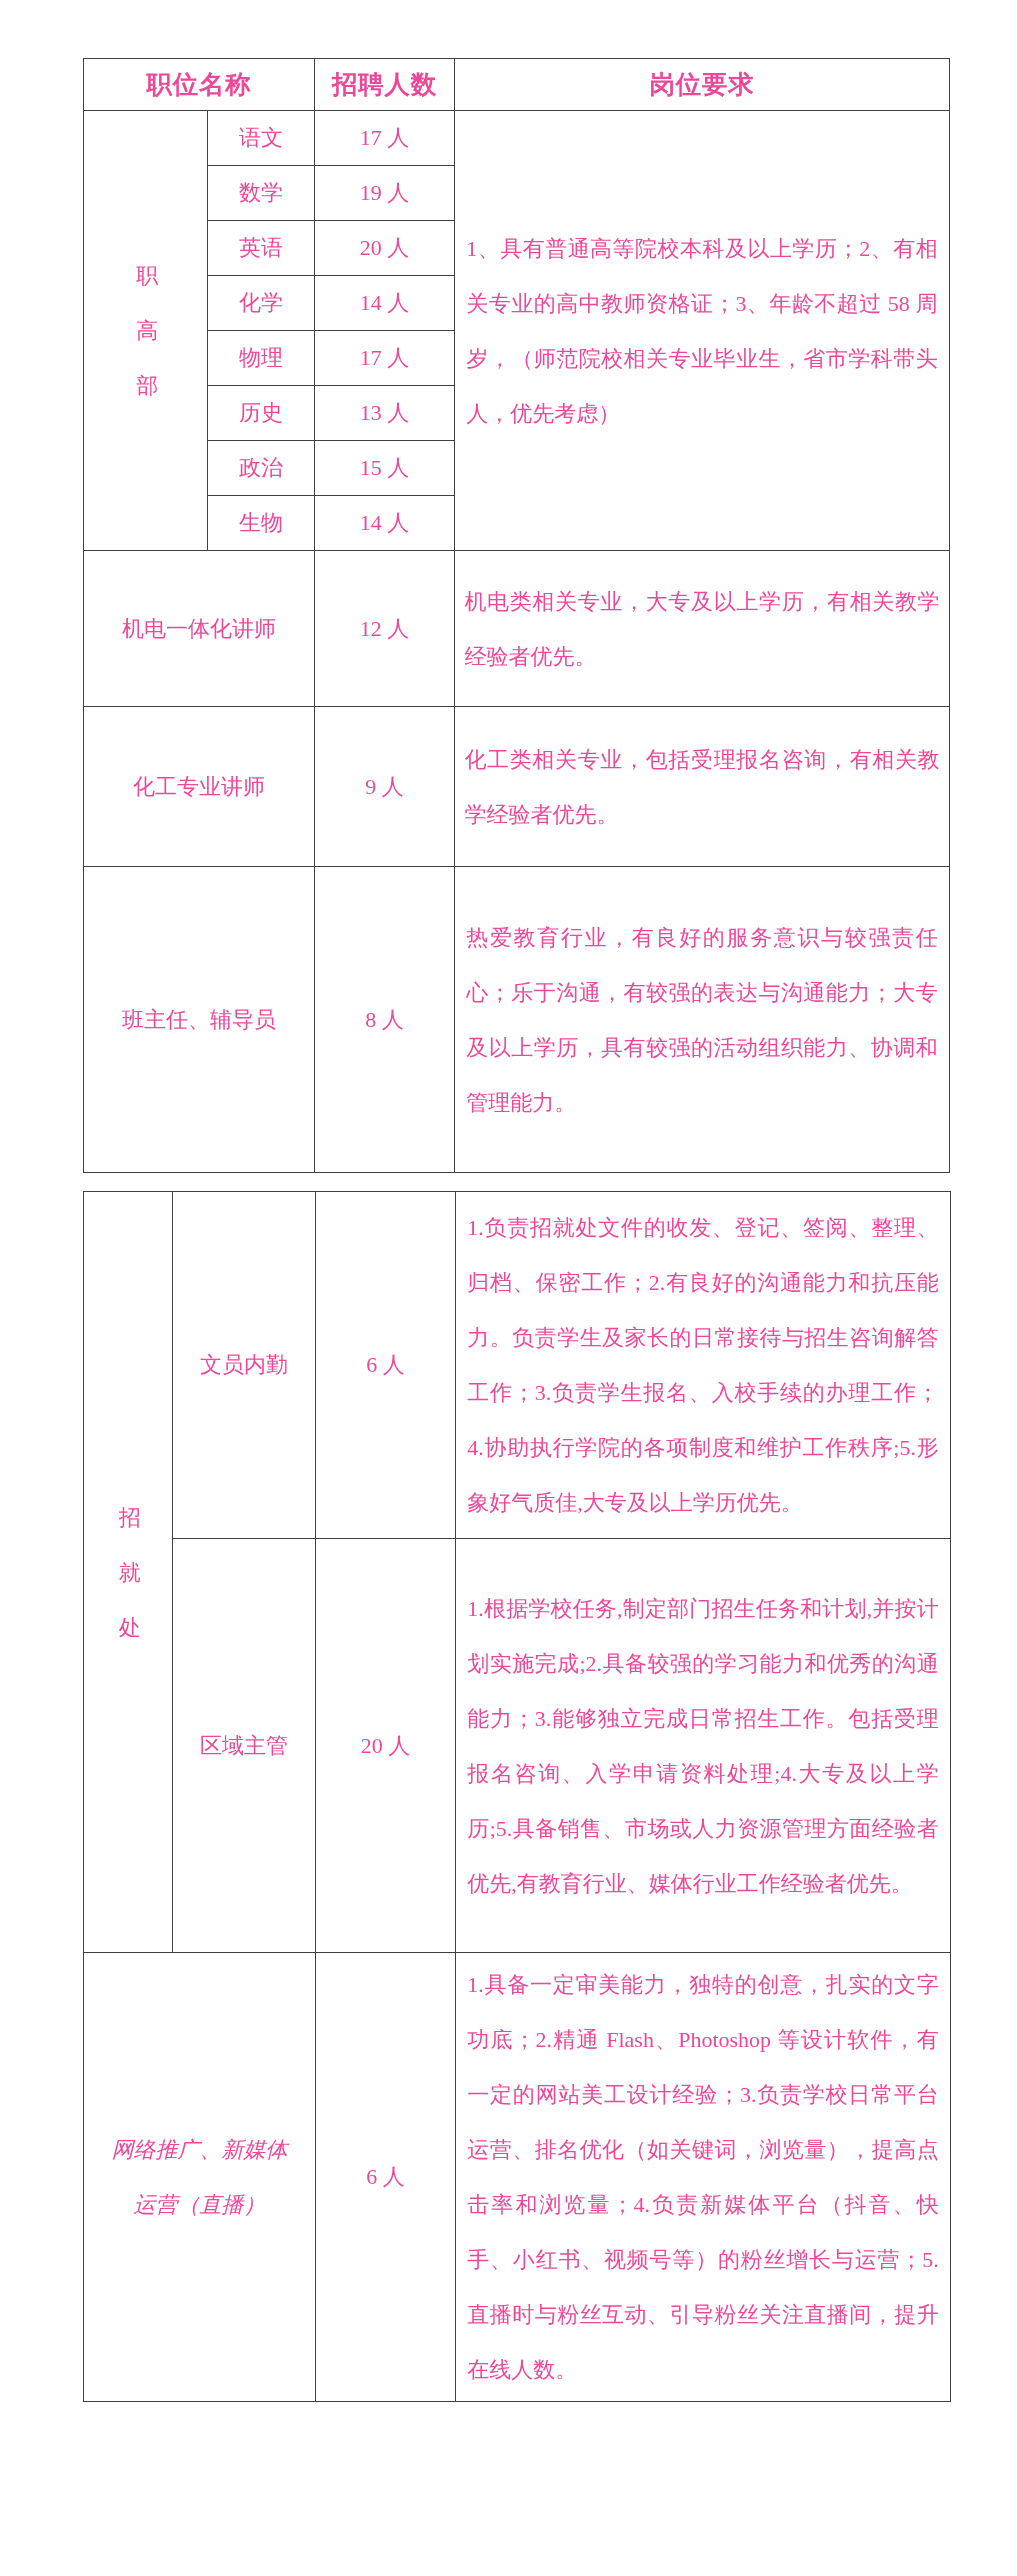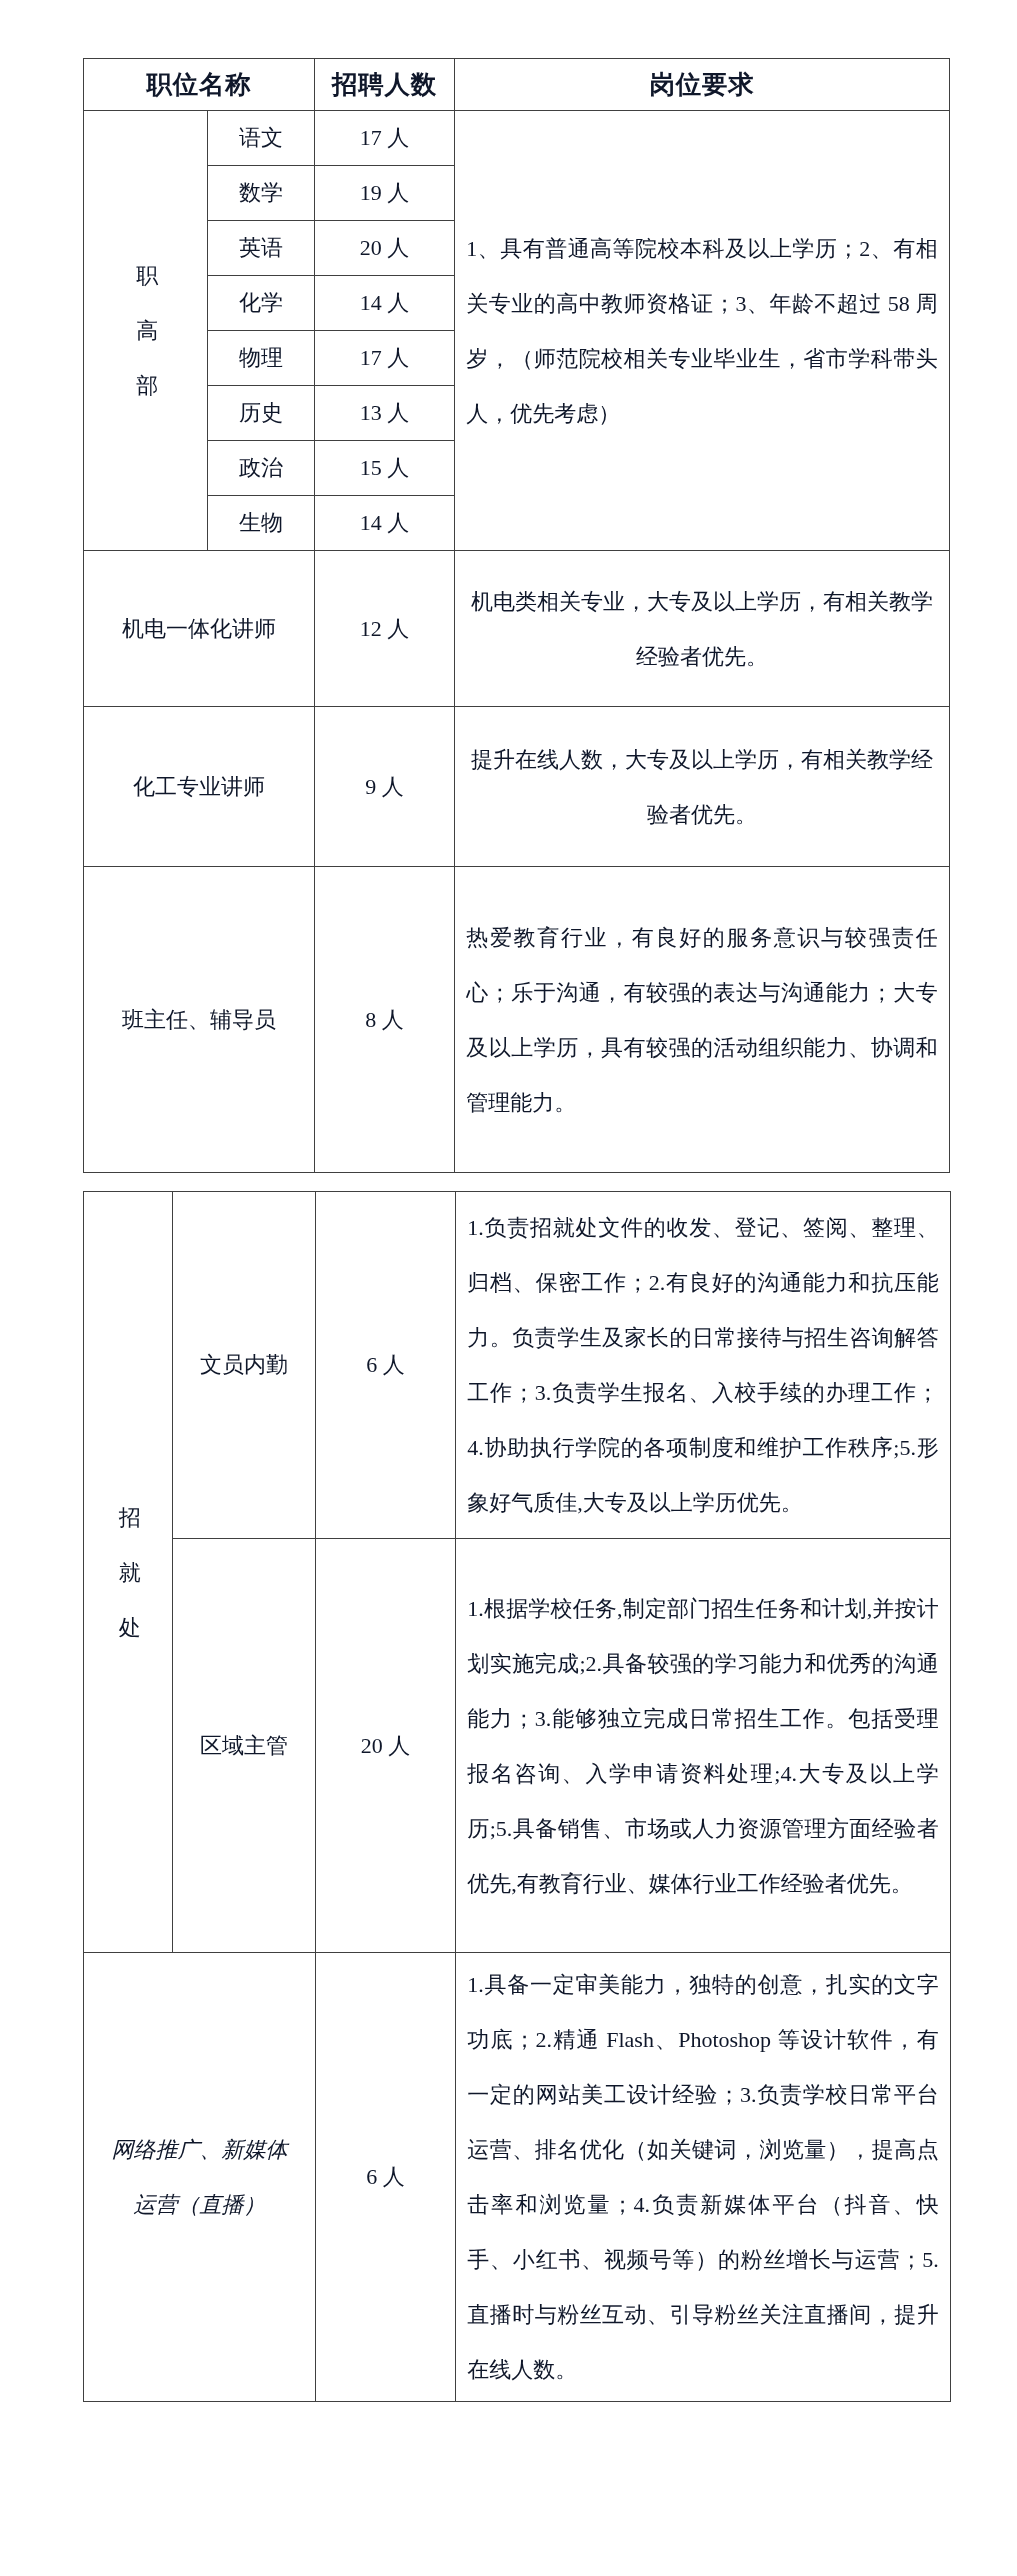--- a/index.html
+++ b/index.html
@@ -1,39 +1,39 @@
 <!DOCTYPE html>
 <html style="font-size:15px"><head>
 <meta charset="utf-8">
 <style>
   html,body{margin:0;padding:0;background:#ffffff;}
   .page{
     width:1018px;height:2576px;background:#ffffff;
     font-family:"Liberation Serif","DejaVu Serif",serif;
-    color:#0f172a;overflow:hidden;
+    color:#ec4899;overflow:hidden;
   }
   table{
     border-collapse:collapse;table-layout:fixed;
     margin-left:83px;border:1.9px solid #262626;
     background:#ffffff;
   }
   td,th{border:0.9px solid #404040;overflow:hidden;padding:0;}
   .t1{margin-top:58px;}
   .t2{margin-top:18px;}
   .t3{margin-top:19px;}
   th{
     font-size:25.4px;font-weight:bold;text-align:center;
     border-bottom-width:1.9px;letter-spacing:0.9px;
   }
   .name,.cnt{font-size:22px;text-align:center;vertical-align:middle;}
   .req{
     font-size:22px;line-height:55px;padding:3.8px 11.3px;
     text-align:justify;vertical-align:middle;
   }
-  .req.center{text-align:center;padding:3.8px 9.4px;margin-left:32px;}
+  .req.center{padding:3.8px 9.4px;margin-left:32px;}
   .sec td{border-top-width:1.9px;}
   .vlabel{
     width:25.4px;margin:0 auto;line-height:55px;font-size:22px;
     word-break:break-all;text-align:right;
   }
   .wrapname{max-width:189px;margin:0 auto;line-height:55px;font-style:italic;}
 </style>
 </head>
 <body>
 
@@ -89,21 +89,21 @@
       <td class="cnt">14 人</td>
     </tr>
     <tr class="sec" style="height:156px">
       <td class="name" colspan="2">机电一体化讲师</td>
       <td class="cnt">12 人</td>
       <td class="req center">机电类相关专业，大专及以上学历，有相关教学经验者优先。</td>
     </tr>
     <tr class="sec" style="height:160px">
       <td class="name" colspan="2">化工专业讲师</td>
       <td class="cnt">9 人</td>
-      <td class="req center">提升在线人数，大专及以上学历，有相关教学经验者优先。</td>
+      <td class="req center">化工类相关专业，包括受理报名咨询，有相关教学经验者优先。</td>
     </tr>
     <tr class="sec" style="height:306px">
       <td class="name" colspan="2">班主任、辅导员</td>
       <td class="cnt">8 人</td>
       <td class="req">热爱教育行业，有良好的服务意识与较强责任心；乐于沟通，有较强的表达与沟通能力；大专及以上学历，具有较强的活动组织能力、协调和管理能力。</td>
     </tr>
   </tbody>
     </table>
 
   <table class="t2">

